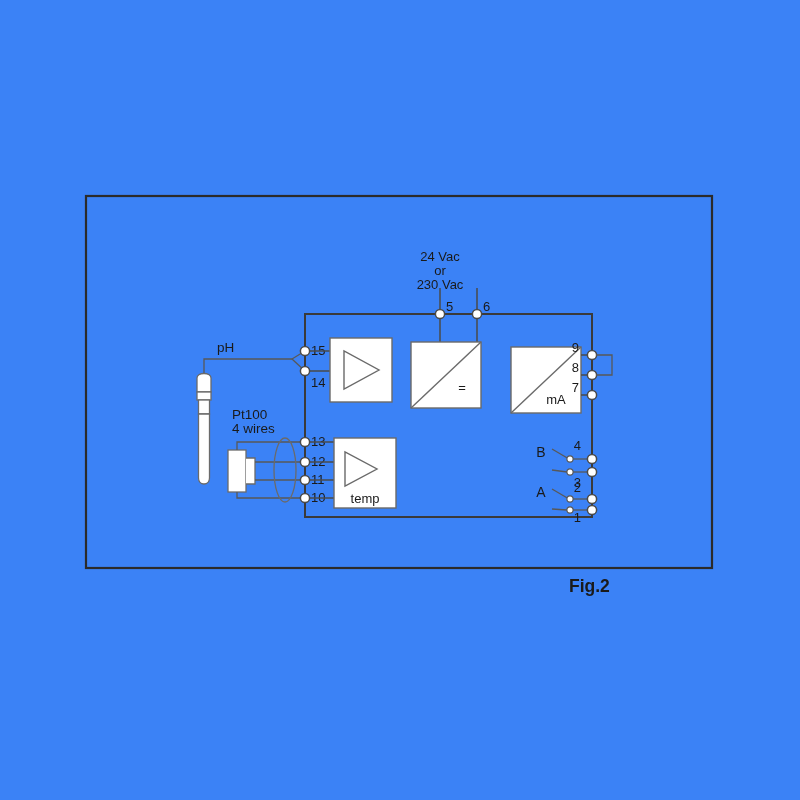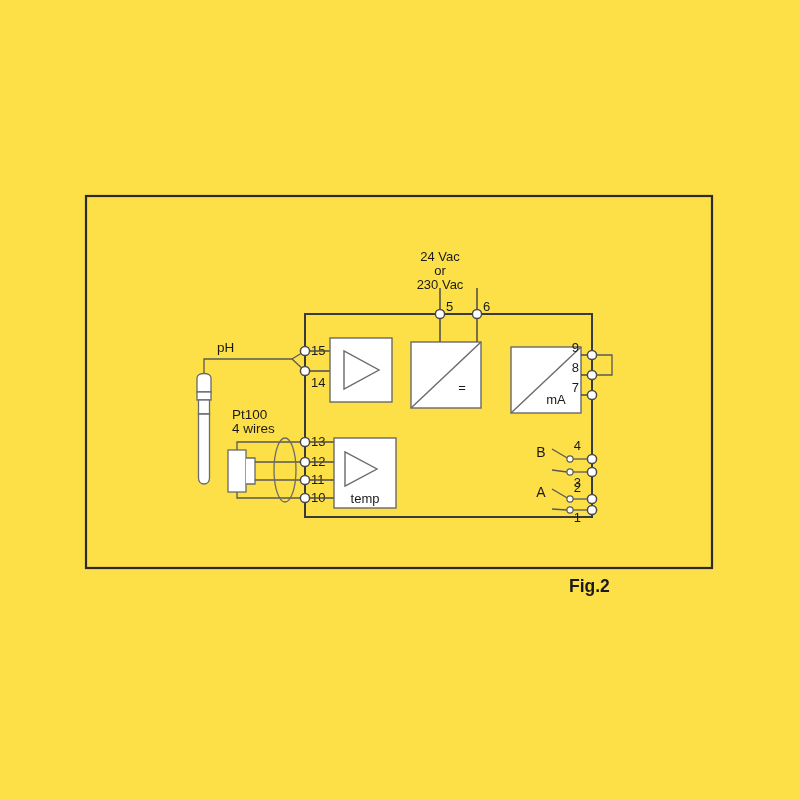--- a/index.html
+++ b/index.html
@@ -11,21 +11,21 @@
   body {
     width: 800px;
     height: 800px;
     font-family: "Liberation Sans", sans-serif;
     overflow: hidden;
   }
   #stage {
     position: relative;
     width: 800px;
     height: 800px;
-    background: #fde047;
+    background: #3b82f6;
   }
   svg#diagram {
     display: block;
     width: 800px;
     height: 800px;
   }
   .frame-line {
     fill: none;
     stroke: #2b2b2b;
     stroke-width: 2.2;

